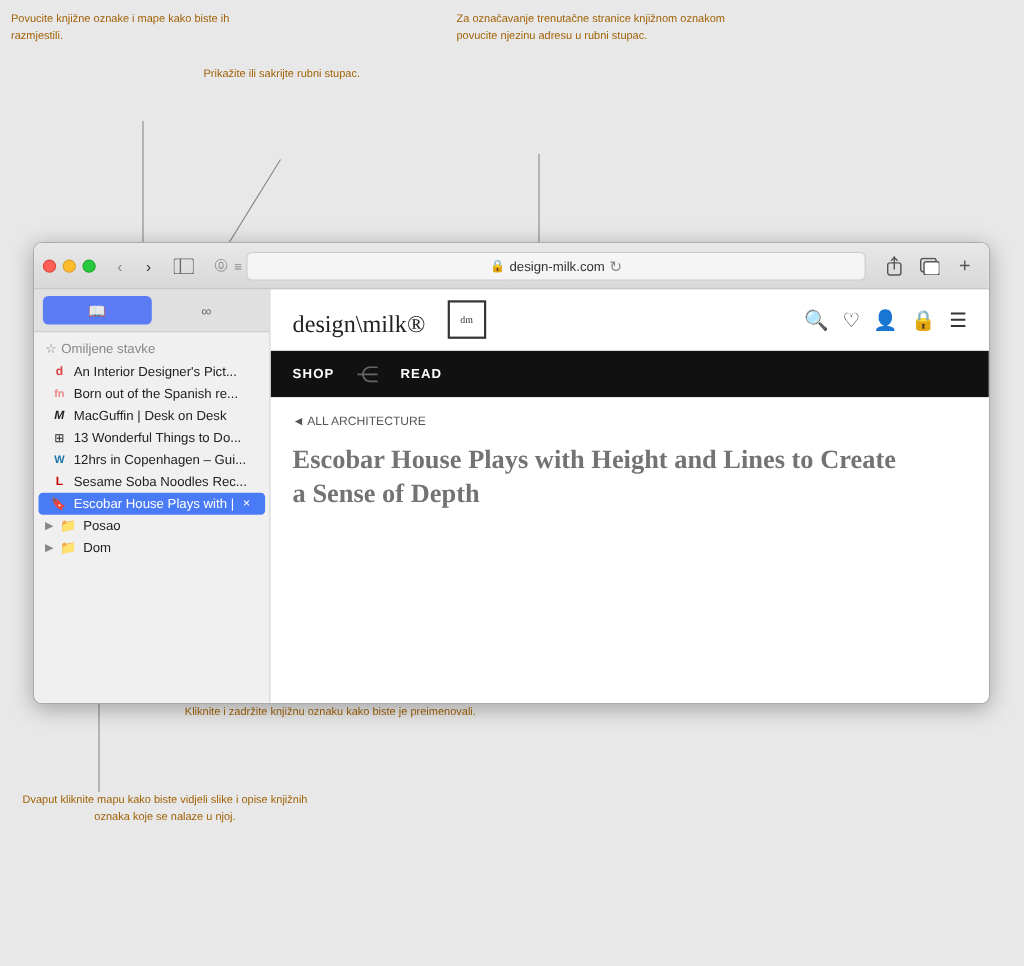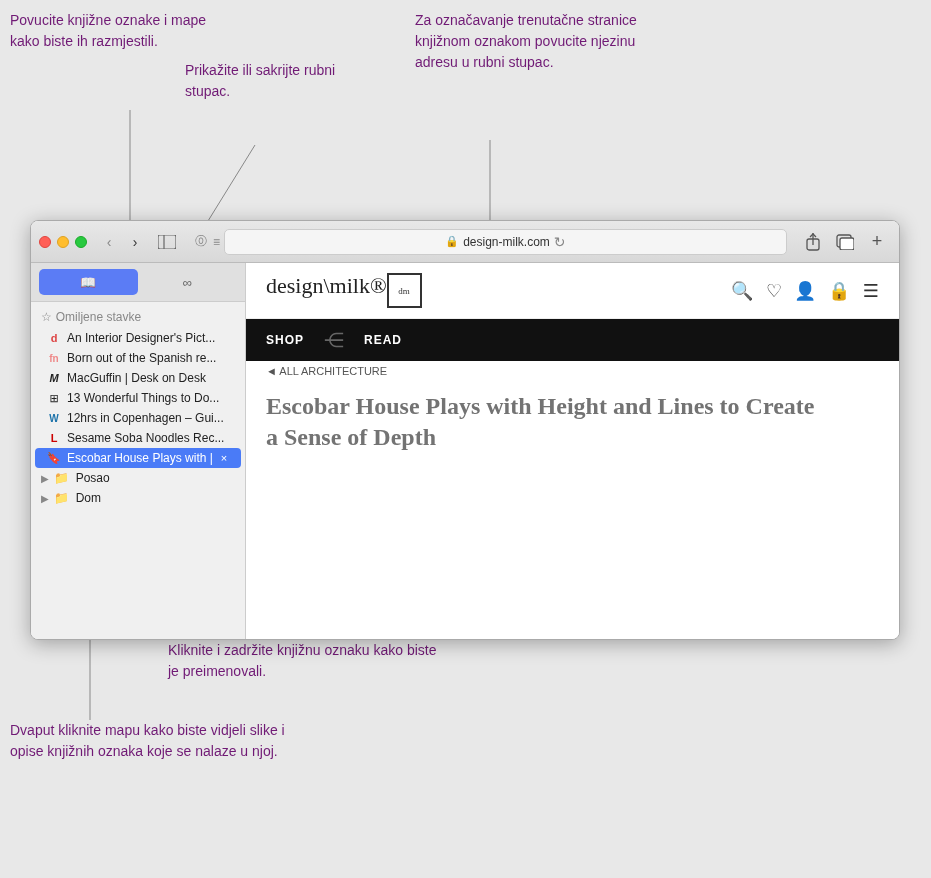--- a/index.html
+++ b/index.html
@@ -8,23 +8,23 @@
       font-family: -apple-system, BlinkMacSystemFont, 'Helvetica Neue', Arial, sans-serif;
       width: 931px;
       height: 878px;
       overflow: hidden;
       position: relative;
     }
 
     
     .annotation {
       position: absolute;
-      font-size: 14px;
+      font-size: 10px;
       line-height: 1.5;
-      color: #701a75;
+      color: #a16207;
     }
 
     .annotation-top-left {
       top: 10px;
       left: 10px;
       width: 200px;
     }
 
     .annotation-top-middle {
       top: 60px;
@@ -42,20 +42,21 @@
       top: 640px;
       left: 145px;
       width: 280px;
       margin-left: 23px;
     }
 
     .annotation-bottom-left {
       top: 720px;
       left: 10px;
       width: 280px;
+      text-align: center;
     }
 
     
     .line-container {
       position: absolute;
       top: 0; left: 0;
       width: 931px;
       height: 878px;
       pointer-events: none;
     }
@@ -319,22 +320,22 @@
       align-items: center;
       justify-content: space-between;
       border-bottom: 1px solid #eee;
     }
 
     .site-logo {
       font-size: 22px;
       font-family: Georgia, serif;
       color: #222;
       display: flex;
-      align-items: flex-start;
-      gap: 0;
+      align-items: flex-end;
+      gap: 20px;
     }
 
     .logo-icon {
       width: 35px;
       height: 35px;
       border: 2px solid #333;
       display: flex;
       align-items: center;
       justify-content: center;
       font-size: 9px;
@@ -366,21 +367,21 @@
       cursor: pointer;
       text-transform: uppercase;
     }
 
     .nav-divider {
       color: #666;
       font-size: 20px;
     }
 
     .article-area {
-      padding: 4px 20px;
+      padding: 16px 20px;
     }
 
     .back-link {
       font-size: 11px;
       color: #555;
       display: flex;
       align-items: center;
       gap: 4px;
       margin-bottom: 14px;
     }

